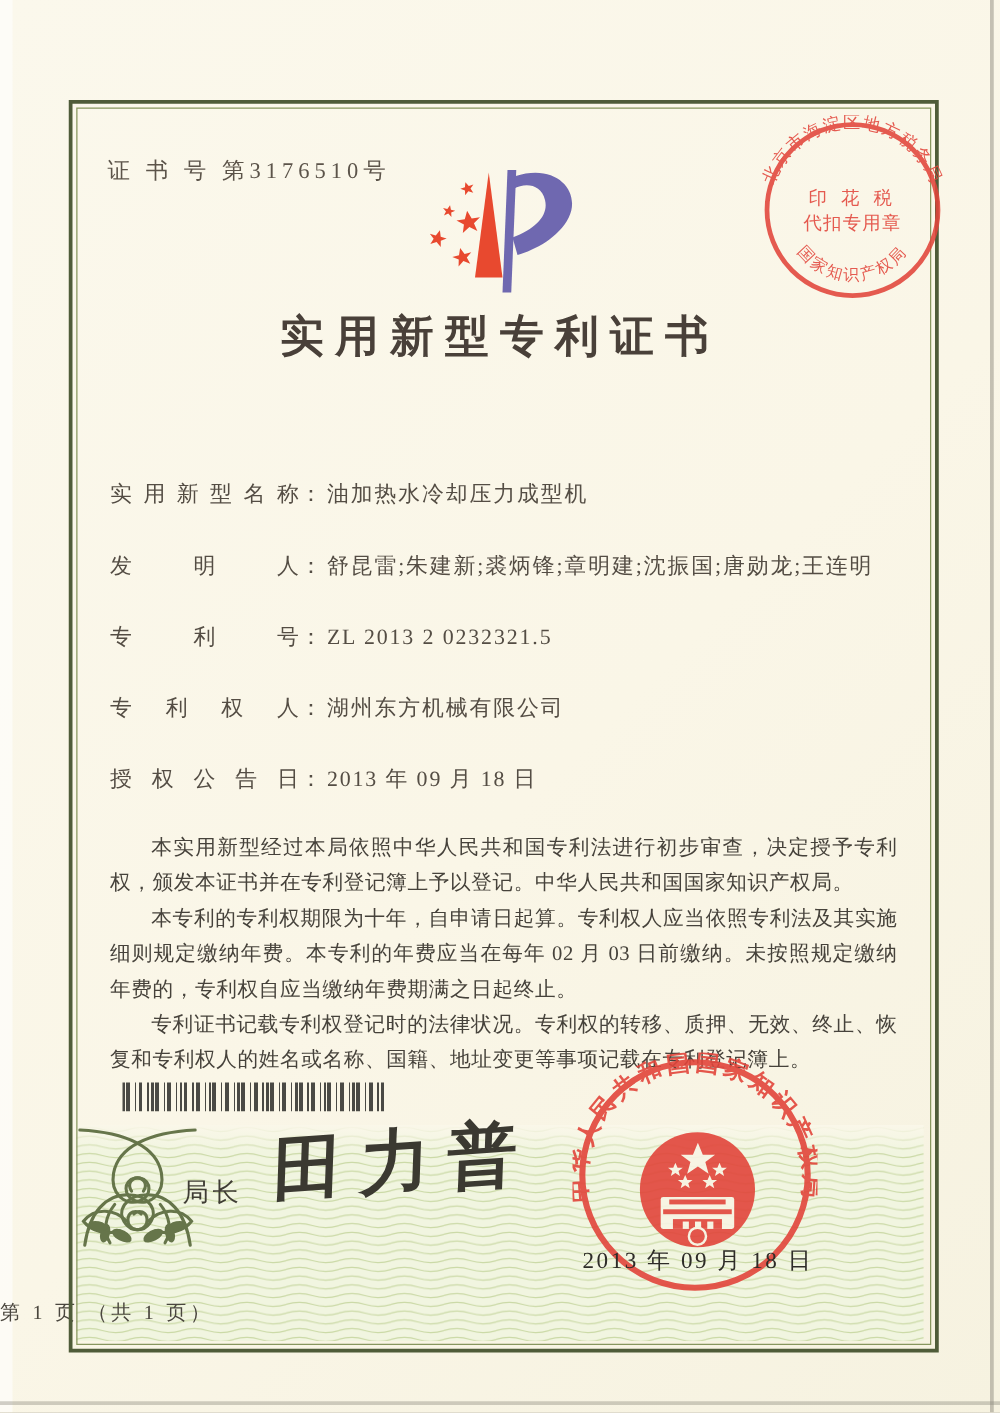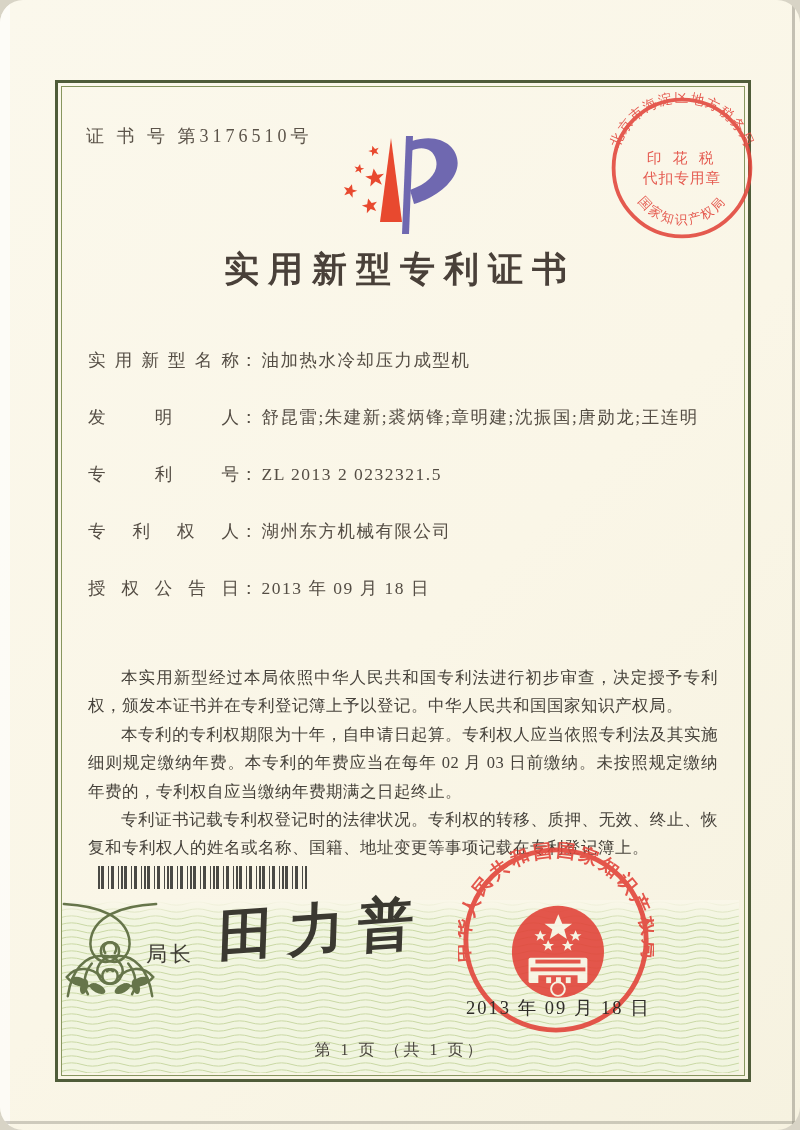--- a/index.html
+++ b/index.html
@@ -1,18 +1,18 @@
 <!DOCTYPE html>
 <html><head>
 <meta charset="utf-8">
 <style>
   html,body{margin:0;padding:0;}
   body{background:#d8d4c6;font-family:"Liberation Serif","DejaVu Serif",serif;}
   .page{position:relative;width:800px;height:1130px;margin:0 auto;overflow:hidden;
-        background:linear-gradient(135deg,#fbf8ec 0%,#faf6e7 55%,#f6f2e0 100%);border-radius:23px;}
+        background:linear-gradient(135deg,#fbf8ec 0%,#faf6e7 55%,#f6f2e0 100%);}
   .scan-left{position:absolute;left:0;top:0;bottom:0;width:10px;background:#ffffff;opacity:.6;}
   .scan-right{position:absolute;right:5px;top:0;bottom:0;width:3px;background:#8d897e;opacity:.5;}
   .scan-bottom{position:absolute;left:0;right:0;bottom:6px;height:3px;background:#8d897e;opacity:.4;}
 
   .frame{position:absolute;left:55px;top:80px;width:690px;height:996px;border:3px solid #4f5c39;z-index:5;pointer-events:none;}
   .frame-inner{position:absolute;left:3px;top:3px;right:3px;bottom:3px;border:1px solid #87965e;}
 
   .panel{position:absolute;left:61px;top:900px;width:678px;height:173px;z-index:1;}
   .panel svg{position:absolute;left:0;top:0;}
   .panel .fade{position:absolute;left:0;right:0;top:0;height:22px;
@@ -21,21 +21,21 @@
   .flourish.fl-left{left:2px;}
   .flourish.fl-right{right:2px;transform:scaleX(-1);}
 
   .certno{position:absolute;left:86px;top:124px;font-size:18px;letter-spacing:4px;color:#5c544a;z-index:3;}
   .logo{position:absolute;left:322px;top:134px;width:158px;height:118px;z-index:2;}
   .title{position:absolute;left:0;right:0;top:246px;text-align:center;font-size:35px;font-weight:600;
          letter-spacing:9px;color:#494039;z-index:3;}
 
   .fields{position:absolute;left:88px;top:348px;right:70px;z-index:3;}
   .frow{height:57px;font-size:17.5px;color:#544d44;white-space:nowrap;}
-  .flabel{display:inline-block;width:152px;text-align:justify;text-align-last:justify;letter-spacing:1px;}
+  .flabel{display:inline-block;width:152px;text-align:justify;text-align-last:justify;letter-spacing:1px;margin-top:35px;}
   .fcolon{display:inline-block;margin-right:4px;}
   .fvalue{letter-spacing:1.5px;}
 
   .paras{position:absolute;left:88px;top:664px;width:630px;z-index:3;font-size:16.5px;line-height:1.72;
          color:#46423b;text-align:justify;}
   .paras p{margin:0;text-indent:2em;letter-spacing:.5px;}
 
   .barcode{position:absolute;left:98px;top:866px;width:210px;height:23px;opacity:.85;z-index:3;
     background:repeating-linear-gradient(90deg,
       #2b2b28 0 2px,transparent 2px 3px,#2b2b28 3px 6px,transparent 6px 10px,
@@ -44,21 +44,21 @@
 
   .signer-title{position:absolute;left:146px;top:940px;font-size:21px;letter-spacing:3px;color:#3f3c34;z-index:4;}
   .signature{position:absolute;left:218px;top:892px;font-size:56px;font-weight:600;color:#3b3931;
              letter-spacing:14px;transform:rotate(-4deg) skewX(-6deg);z-index:4;}
 
   .seal{position:absolute;left:458px;top:842px;width:196px;height:196px;z-index:3;opacity:.9;}
   .seal-date{position:absolute;left:466px;top:995px;font-size:18.5px;letter-spacing:2px;color:#2e2c28;z-index:6;}
 
   .tax-stamp{position:absolute;left:606px;top:92px;width:152px;height:152px;z-index:6;opacity:.88;}
 
-  .footer{position:absolute;left:0;right:0;top:1040px;text-align:center;font-size:16px;letter-spacing:3px;
+  .footer{position:absolute;left:0;right:0;top:1040px;font-size:16px;letter-spacing:3px;
           color:#4a463e;z-index:4;}
 </style>
 </head>
 <body>
 
 <div class="page">
 
   <div class="scan-left"></div>
   <div class="scan-right"></div>
   <div class="scan-bottom"></div>

